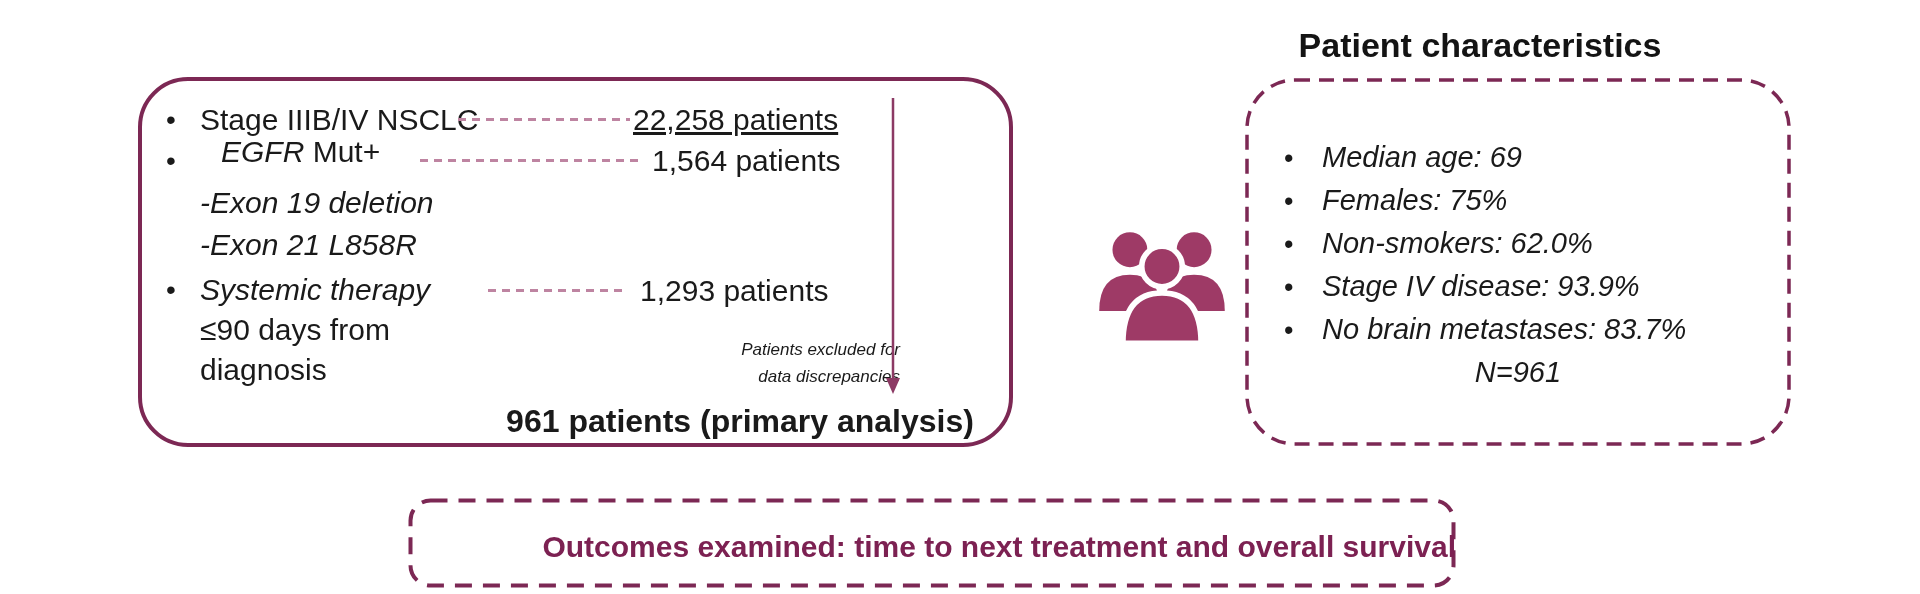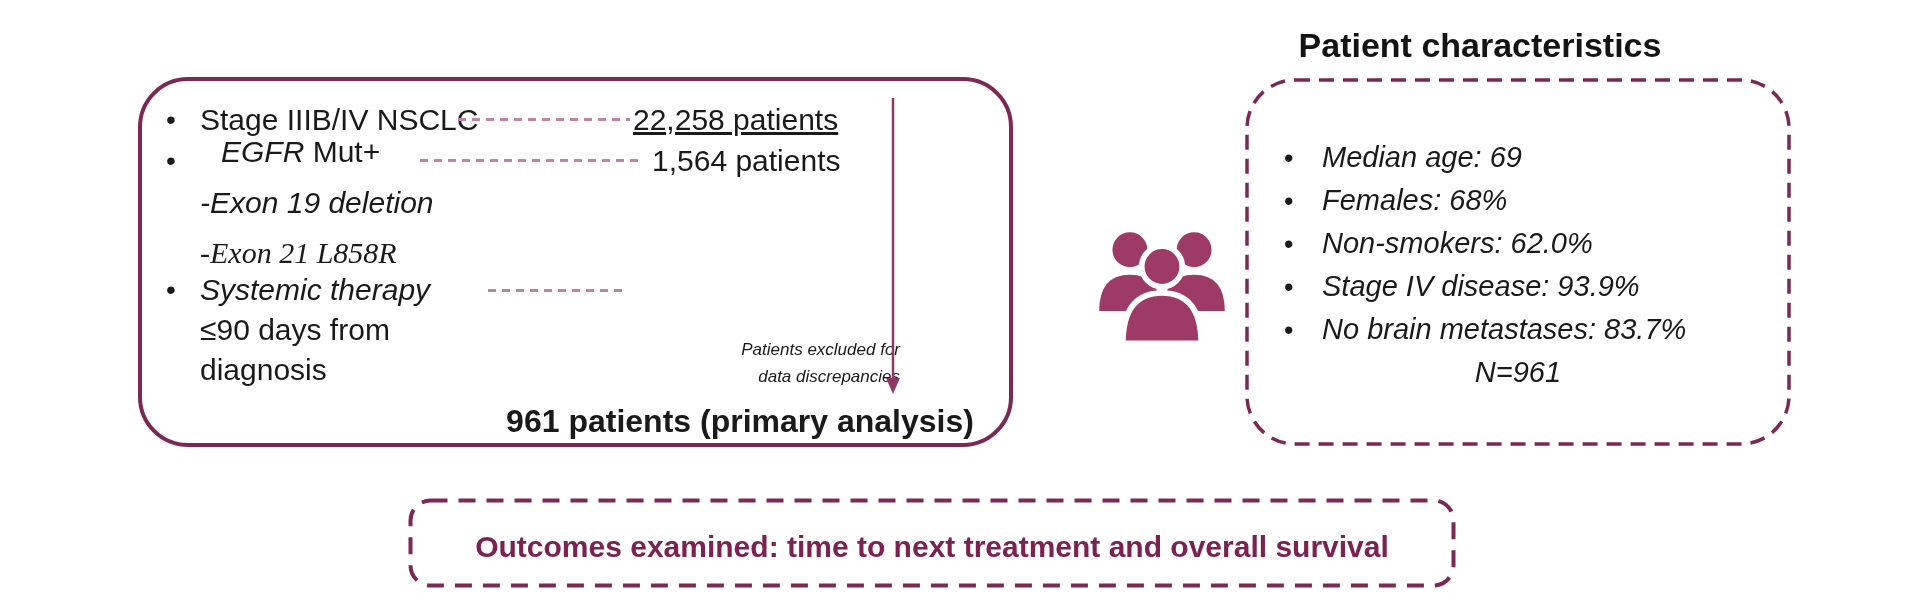--- a/index.html
+++ b/index.html
@@ -74,21 +74,21 @@
   .total-line {
     font-size: 29px;
     font-style: italic;
     text-align: center;
     line-height: 43px;
   }
   .outcomes-text {
     font-size: 30px;
     font-weight: bold;
     color: #7C2152;
-    text-align: center;
+    text-align: right;
     line-height: 42px;
     white-space: nowrap;
   }
 </style>
 </head>
 <body>
 
 <div id="canvas">
 
 
@@ -102,25 +102,26 @@
   <div class="abs body-line" style="left:633px; top:99px;text-decoration:underline;">22,258 patients</div>
 
   <div class="abs bullet-glyph" style="left:166px; top:140px;">•</div>
   <div class="abs body-line" style="left:200px; top:131px;margin-left:21px;">
     <span class="ital">EGFR</span><span> Mut+</span>
   </div>
   <div class="abs dashline" style="left:420px; top:159px; width:218px;"></div>
   <div class="abs body-line" style="left:652px; top:140px;">1,564 patients</div>
 
   <div class="abs body-line ital" style="left:200px; top:182px;">-Exon 19 deletion</div>
-  <div class="abs body-line ital" style="left:200px; top:232px;font-family:Liberation Serif, serif;">-Exon 21 L858R</div>
+  <div class="abs body-line ital" style="left:200px; top:224px;">-Exon 21 L858R</div>
 
   <div class="abs bullet-glyph" style="left:166px; top:269px;">•</div>
   <div class="abs body-line" style="left:200px; top:269px;font-style:italic;">Systemic therapy</div>
   <div class="abs dashline" style="left:488px; top:289px; width:134px;"></div>
+  <div class="abs body-line" style="left:640px; top:270px;">1,293 patients</div>
   <div class="abs body-line" style="left:200px; top:309px;">≤90 days from</div>
   <div class="abs body-line" style="left:200px; top:349px;">diagnosis</div>
 
   <div class="abs" style="left:620px; top:336px; width:280px;">
     <div class="note-line">Patients excluded for</div>
     <div class="note-line">data discrepancies</div>
   </div>
 
   <svg class="abs" style="left:884px; top:94px;" width="18" height="302" viewBox="0 0 18 302">
     <line x1="9" y1="4" x2="9" y2="286" stroke="#8C3A64" stroke-width="2.5"></line>
@@ -139,21 +140,21 @@
   </svg>
 
   <svg class="abs" style="left:1245px; top:78px;" width="546" height="368" viewBox="0 0 546 368">
     <rect x="2" y="2" width="542" height="364" rx="48" fill="none" stroke="#7C2854" stroke-width="3.5" stroke-dasharray="15 9"></rect>
   </svg>
 
   <div class="abs char-row" style="left:1284px; top:136px;">
     <span class="dot">•</span><span class="txt">Median age: 69</span>
   </div>
   <div class="abs char-row" style="left:1284px; top:179px;">
-    <span class="dot">•</span><span class="txt">Females: 68%</span>
+    <span class="dot">•</span><span class="txt">Females: 75%</span>
   </div>
   <div class="abs char-row" style="left:1284px; top:222px;">
     <span class="dot">•</span><span class="txt">Non-smokers: 62.0%</span>
   </div>
   <div class="abs char-row" style="left:1284px; top:265px;">
     <span class="dot">•</span><span class="txt">Stage IV disease: 93.9%</span>
   </div>
   <div class="abs char-row" style="left:1284px; top:308px;">
     <span class="dot">•</span><span class="txt">No brain metastases: 83.7%</span>
   </div>

